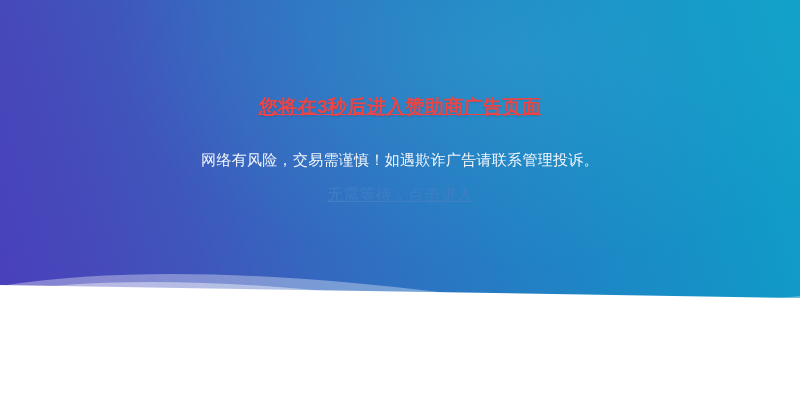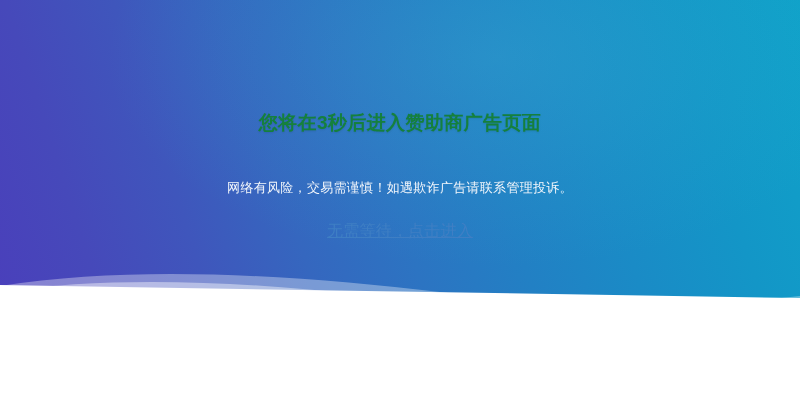--- a/index.html
+++ b/index.html
@@ -91,33 +91,34 @@
     position: absolute;
     left: 0;
     top: 0;
     width: 800px;
     text-align: center;
     padding-top: 94px;
     box-sizing: border-box;
   }
 
   .headline {
-    margin: 16px;
+    margin: 0;
     font-size: 19px;
     font-weight: bold;
     line-height: 26px;
-    color: #15803d;
+    color: #ef4444;
     letter-spacing: 0.4px;
     text-shadow: 0 1px 2px rgba(0,0,0,0.10);
+    text-decoration: underline;
   }
 
   .notice {
-    margin: 12px;
+    margin: 4px;
     padding-top: 26px;
-    font-size: 13px;
+    font-size: 15px;
     font-weight: normal;
     line-height: 20px;
     color: #f2f6fb;
     letter-spacing: 0.3px;
   }
 
   .skip-row {
     padding-top: 13px;
     line-height: 16px;
   }

